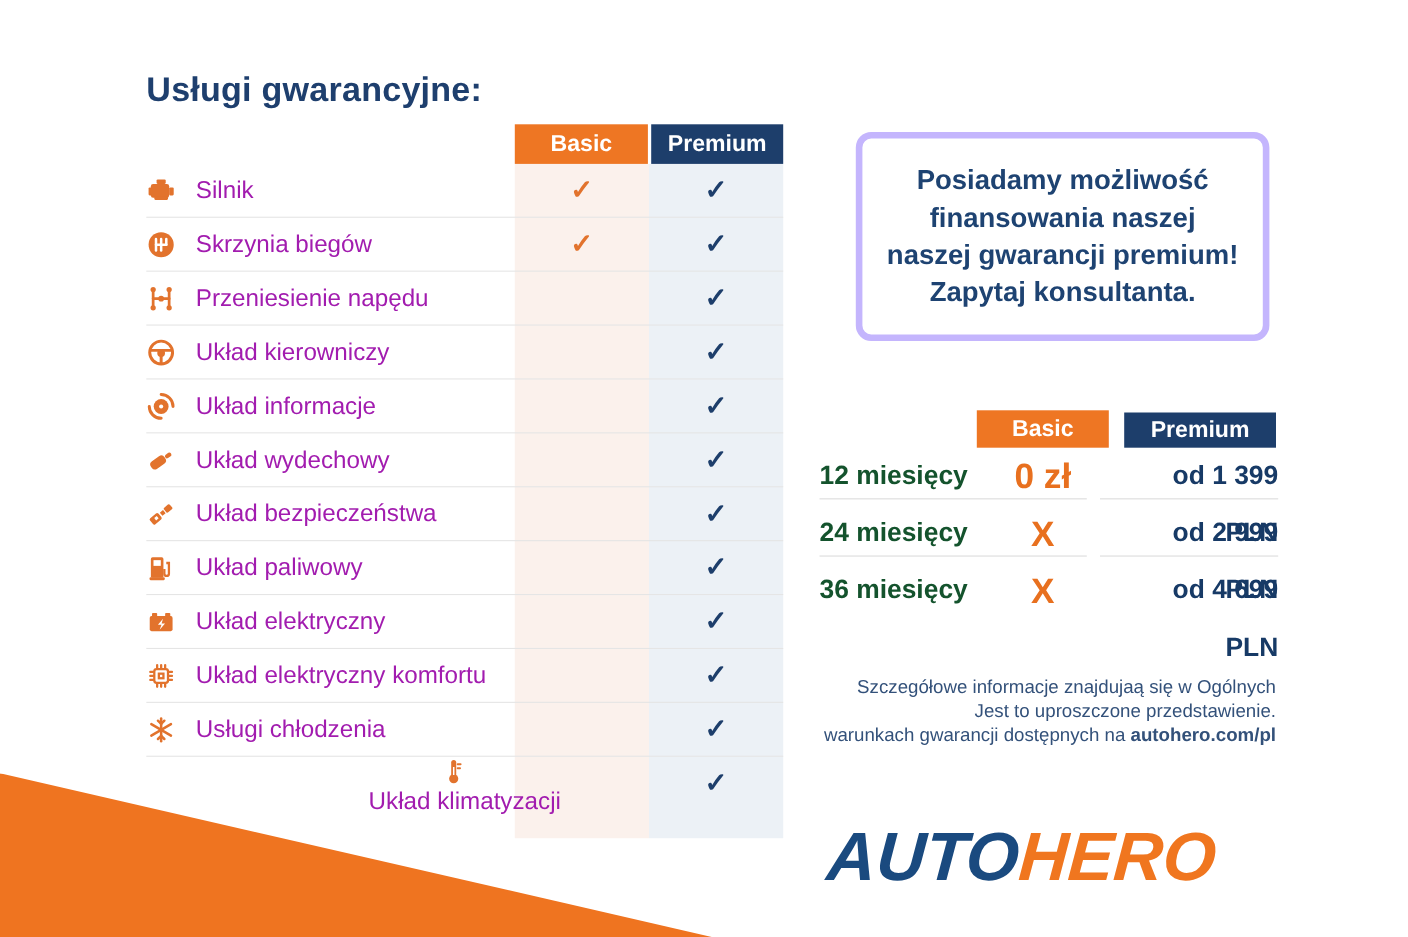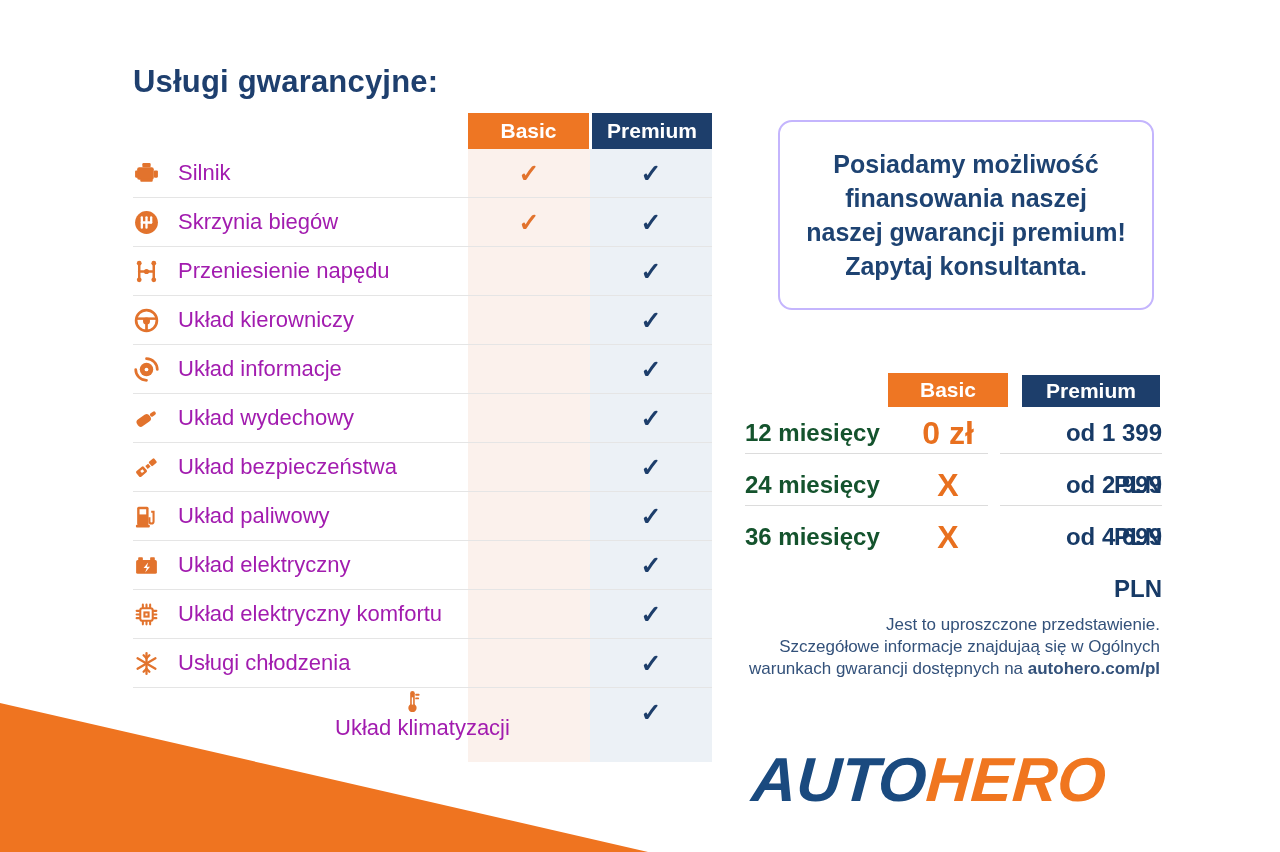--- a/index.html
+++ b/index.html
@@ -27,21 +27,21 @@
   .svc-row:last-child{border-bottom:none;flex-direction:column;}
   .svc-icon{width:27px;height:27px;flex:0 0 27px;margin-right:18px;display:flex;align-items:center;justify-content:center;}
   .svc-icon svg{width:27px;height:27px;display:block;}
   .svc-label{font-size:22px;color:#a21caf;}
   .svc-check{position:absolute;top:0;height:48px;line-height:48px;text-align:center;font-size:25px;font-weight:bold;}
   .svc-check.basic{left:335px;width:122px;color:#E2732D;}
   .svc-check.premium{left:457px;width:122px;color:#1D3E6B;}
   
   .fin-box{
     position:absolute;left:778px;top:120px;width:376px;height:190px;
-    border:2px solid #c4b5fd;border-radius:14px;box-sizing:border-box;
+    border:6px solid #c4b5fd;border-radius:14px;box-sizing:border-box;
     display:flex;flex-direction:column;align-items:center;justify-content:center;
     text-align:center;color:#1E4372;font-weight:bold;font-size:25px;line-height:34px;
   }
   
   .price-table{position:absolute;left:740px;top:373px;width:422px;}
   .price-header{position:absolute;top:0;height:34px;line-height:34px;text-align:center;
     color:#fff;font-weight:bold;font-size:21px;}
   .price-header.basic{left:148px;width:120px;background:#EE7623;}
   .price-header.premium{left:282px;width:138px;background:#1D3E6B;top:2px;height:32px;line-height:32px;}
   .price-rows{position:absolute;top:34px;left:0;width:422px;}
@@ -328,22 +328,22 @@
       <span class="price-premium">od 4 699 PLN</span>
     </div>
   </div>
   <div class="price-div seg-left pd1"></div>
   <div class="price-div seg-right pd1"></div>
   <div class="price-div seg-left pd2"></div>
   <div class="price-div seg-right pd2"></div>
 </div>
 
 <div class="disclaimer">
+  <div>Szczegółowe informacje znajdujaą się w Ogólnych</div>
   <div>Jest to uproszczone przedstawienie.</div>
-  <div>Szczegółowe informacje znajdujaą się w Ogólnych</div>
   <div><span>warunkach gwarancji dostępnych na </span><span class="link">autohero.com/pl</span></div>
 </div>
 
 <div class="logo">
   <span class="auto">AUTO</span><span class="hero">HERO</span>
 </div>
 
 <div class="corner-triangle"></div>
 
 </body></html>

